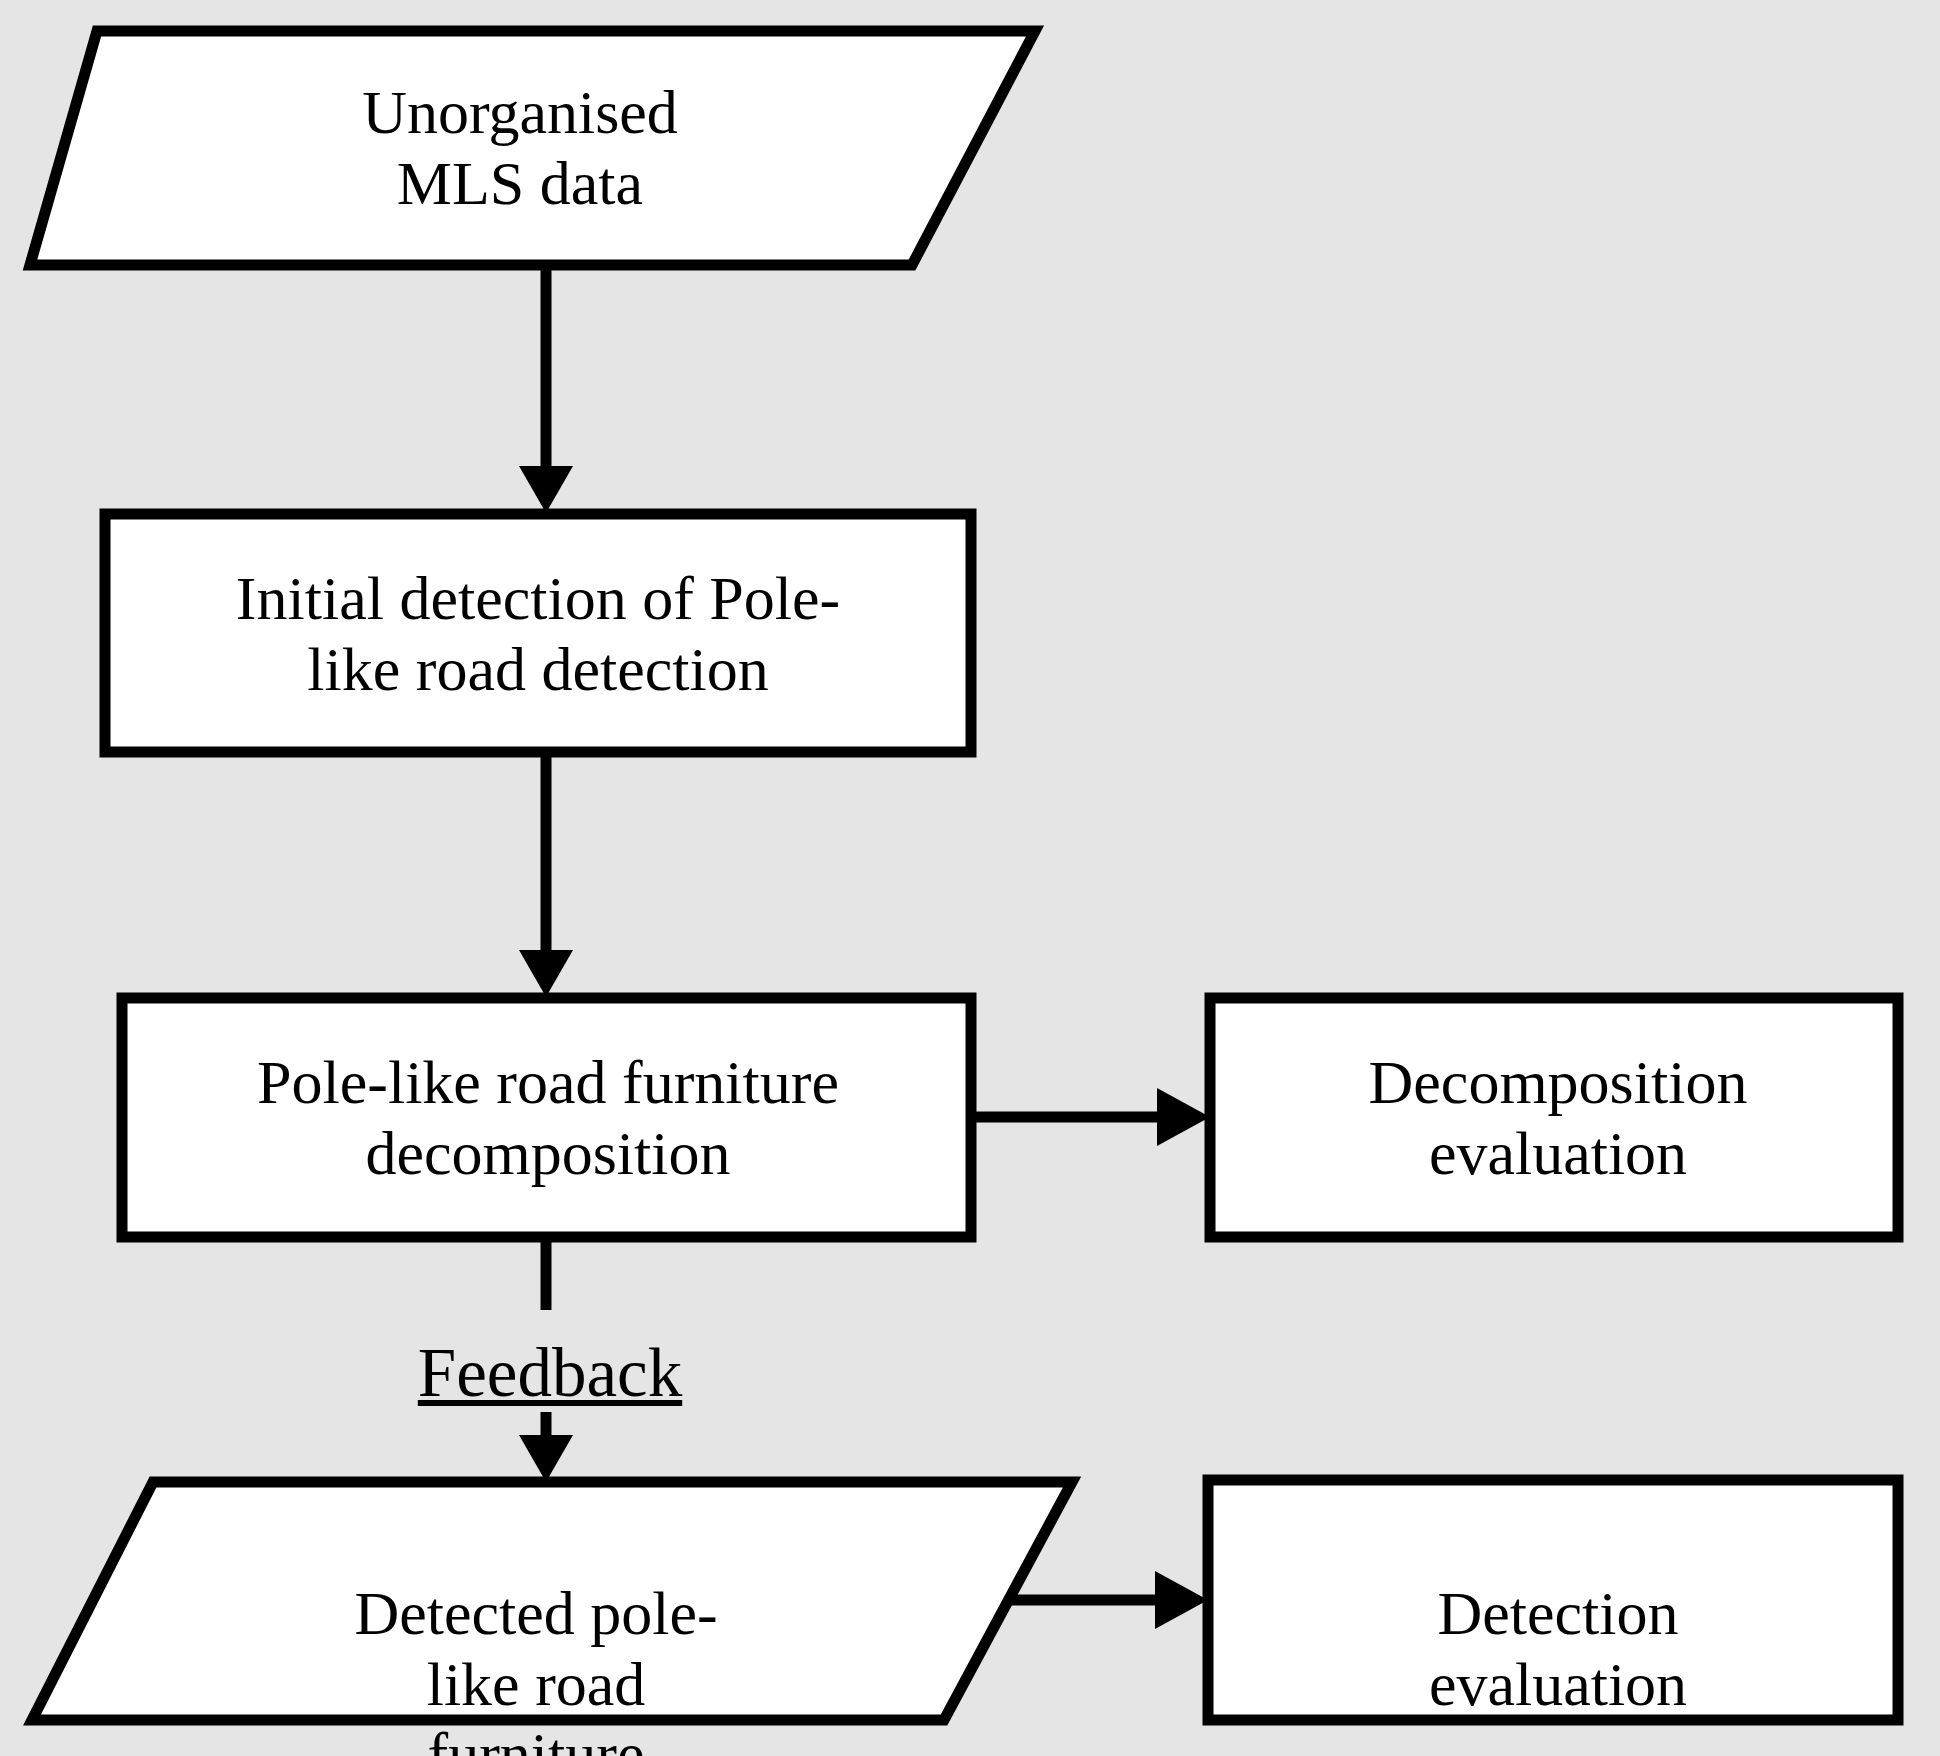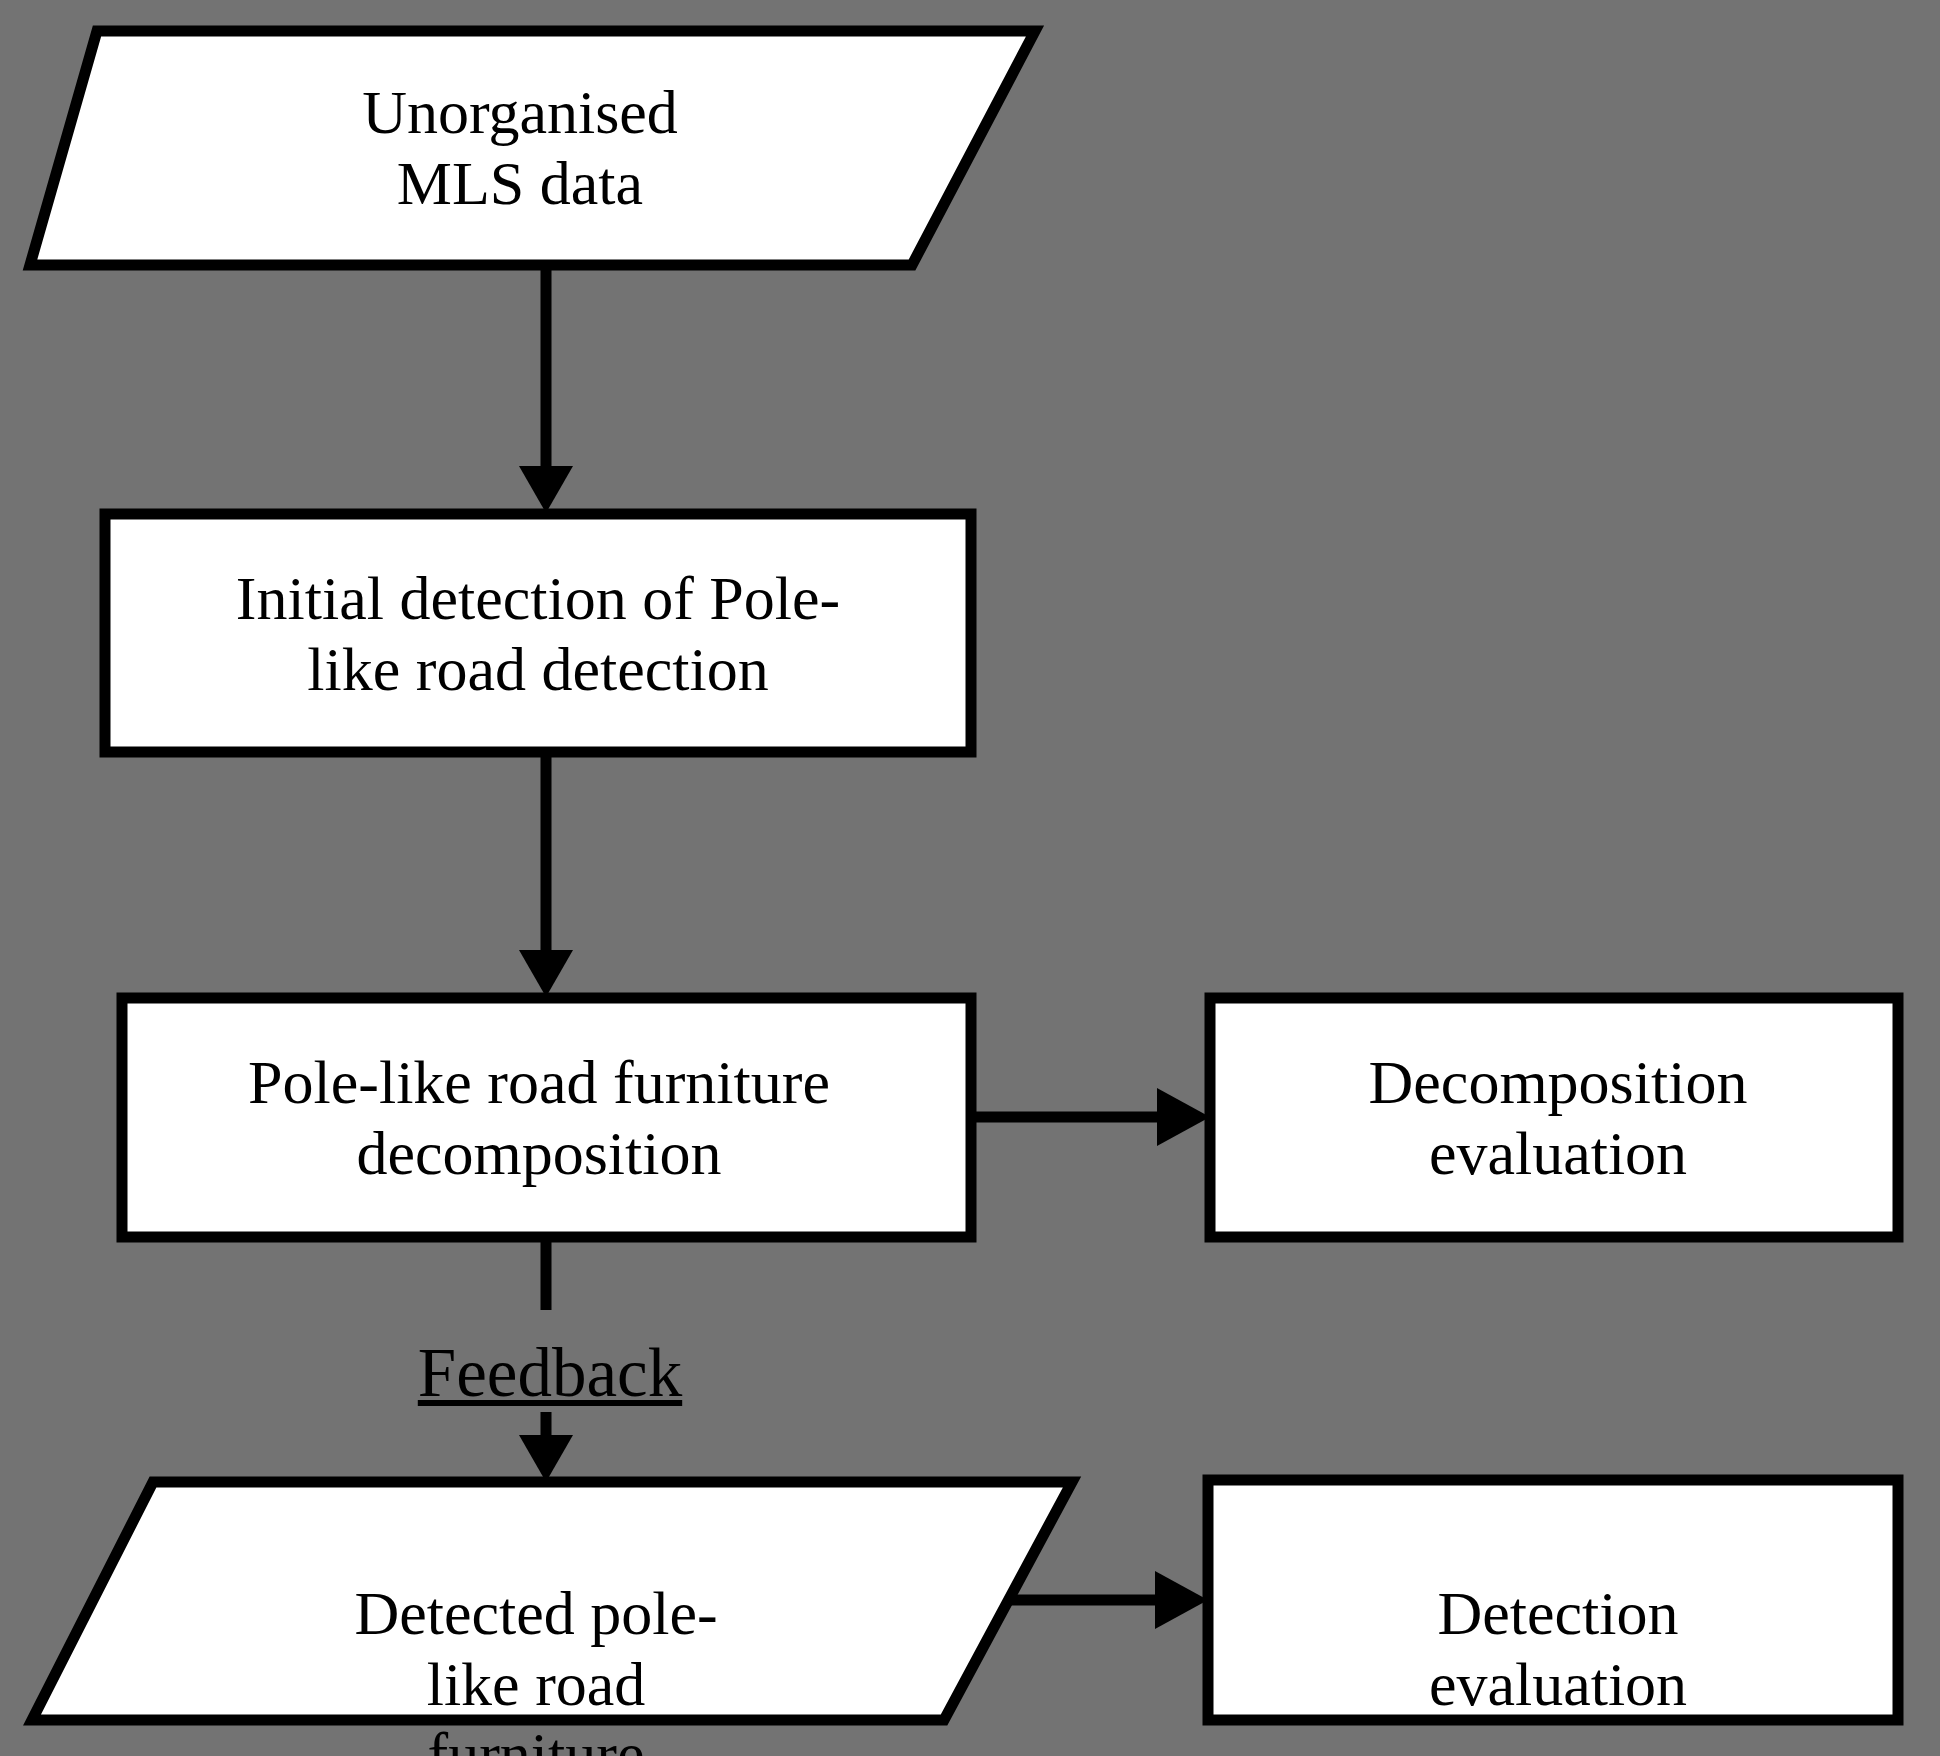--- a/index.html
+++ b/index.html
@@ -8,21 +8,21 @@
     padding: 0;
     background: #ffffff;
   }
   body {
     font-family: "Liberation Serif", "DejaVu Serif", serif;
   }
   #canvas {
     position: relative;
     width: 1940px;
     height: 1756px;
-    background: #737373;
+    background: #e5e5e5;
     overflow: hidden;
   }
   #flow-svg {
     position: absolute;
     left: 0;
     top: 0;
     width: 1940px;
     height: 1756px;
   }
   .node-label {
@@ -44,21 +44,21 @@
     color: #000000;
     font-family: "Liberation Serif", "DejaVu Serif", serif;
     font-size: 69px;
     line-height: 1.1;
     white-space: nowrap;
     text-decoration: underline;
   }
   
   #label-unorganised-mls-data { left: 140px; top: 34px;  width: 760px; height: 228px; }
   #label-initial-detection    { left: 128px; top: 518px; width: 820px; height: 232px; }
-  #label-decomposition        { left: 131px; top: 1002px;width: 816px; height: 232px; }
+  #label-decomposition        { left: 140px; top: 1002px;width: 816px; height: 232px; }
   #label-decomposition-eval   { left: 1228px;top: 1002px;width: 660px; height: 232px; }
   #label-detected-pole        { left: 178px; top: 1568px;width: 716px; height: 232px; }
   #label-detection-eval       { left: 1228px;top: 1533px;width: 660px; height: 232px; }
   #label-feedback             { left: 390px; top: 1337px;width: 320px; height: 74px;
                                 display: flex; align-items: center; justify-content: center; }
 </style>
 </head>
 <body>
 
 <div id="canvas">

